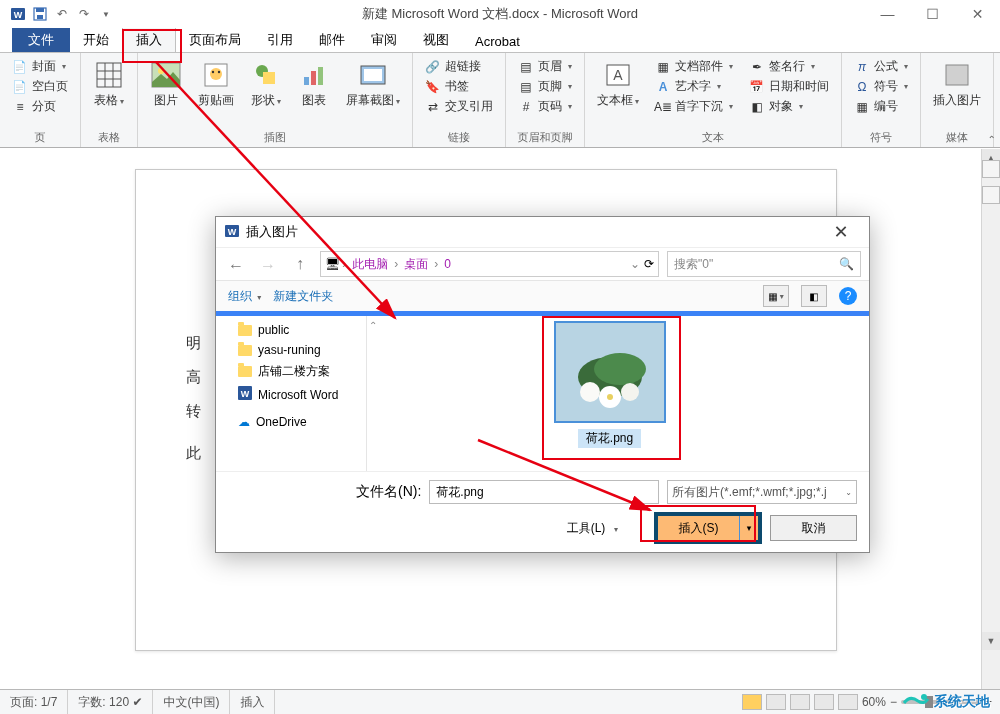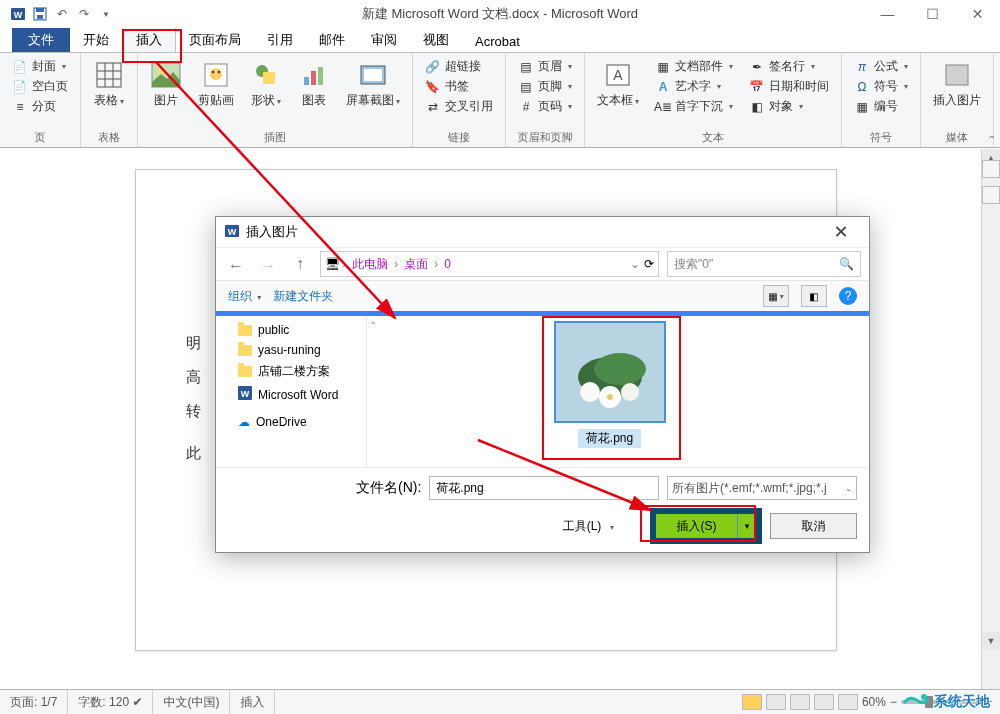--- a/index.html
+++ b/index.html
@@ -61,21 +61,21 @@
 .file-item{position:absolute;left:180px;top:5px;width:125px;display:flex;flex-direction:column;align-items:center}
 .thumb{width:108px;height:98px;background:#b8d4e3;border:2px solid #4a90d9;display:flex;align-items:center;justify-content:center;position:relative}
 .file-name{font-size:12px;margin-top:6px;background:#cce4f7;padding:1px 8px}
 .dlg-footer{padding:8px 12px;display:flex;flex-direction:column;gap:8px;border-top:1px solid #eee}
 .fn-row{display:flex;align-items:center;gap:8px}
 .fn-label{font-size:14px}
 .fn-input{flex:1;height:22px;border:1px solid #bbb;padding:0 6px;font-size:12px}
 .ft-select{width:180px;height:22px;border:1px solid #bbb;font-size:12px;padding:0 4px;display:flex;align-items:center;justify-content:space-between;color:#555}
 .btn-row{display:flex;align-items:center;gap:8px;justify-content:flex-end}
 .dlg-btn{width:85px;height:24px;border:1px solid #999;background:#f0f0f0;font-size:12px;display:flex;align-items:center;justify-content:center}
-.split-btn{width:100px;height:24px;border:6px solid #0c4a6e;background:#84cc16;display:flex}
+.split-btn{width:100px;height:24px;border:4px solid #0c4a6e;background:#fdba74;display:flex}
 .split-main{flex:1;display:flex;align-items:center;justify-content:center;font-size:12px}
 .split-dd{width:18px;border-left:1px solid #4a90d9;display:flex;align-items:center;justify-content:center;font-size:9px}
 .insert-btn-hl{position:absolute;left:640px;top:505px;width:112px;height:33px;border:2px solid #e60012;z-index:15;pointer-events:none}
 .arrows-svg{position:absolute;left:0;top:0;width:1000px;height:714px;pointer-events:none;z-index:12}
 .side-tools{position:absolute;right:0;top:160px;width:18px;display:flex;flex-direction:column;gap:8px;align-items:center}
 .side-tool{width:16px;height:16px;border:1px solid #bbb;background:#f5f5f5}
 </style>
 </head>
 <body>
 

